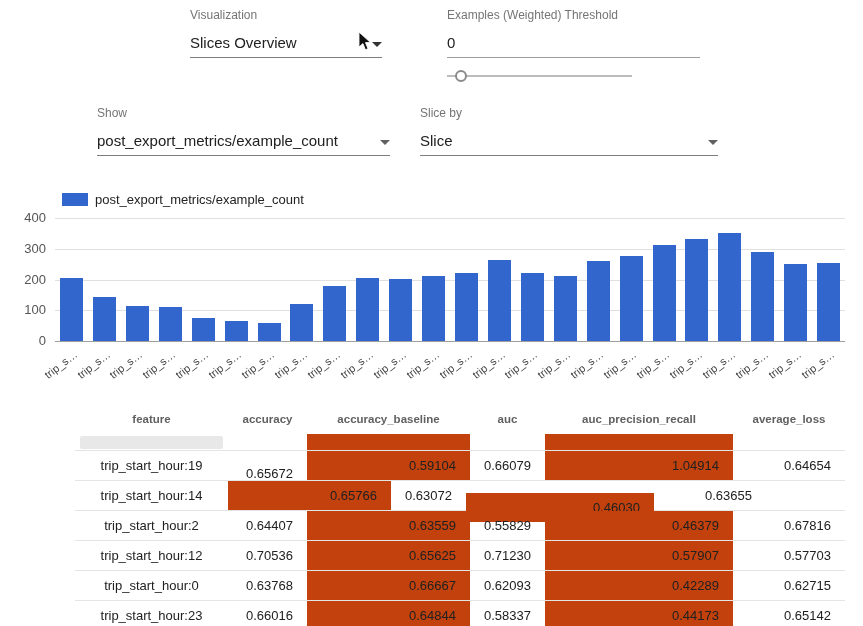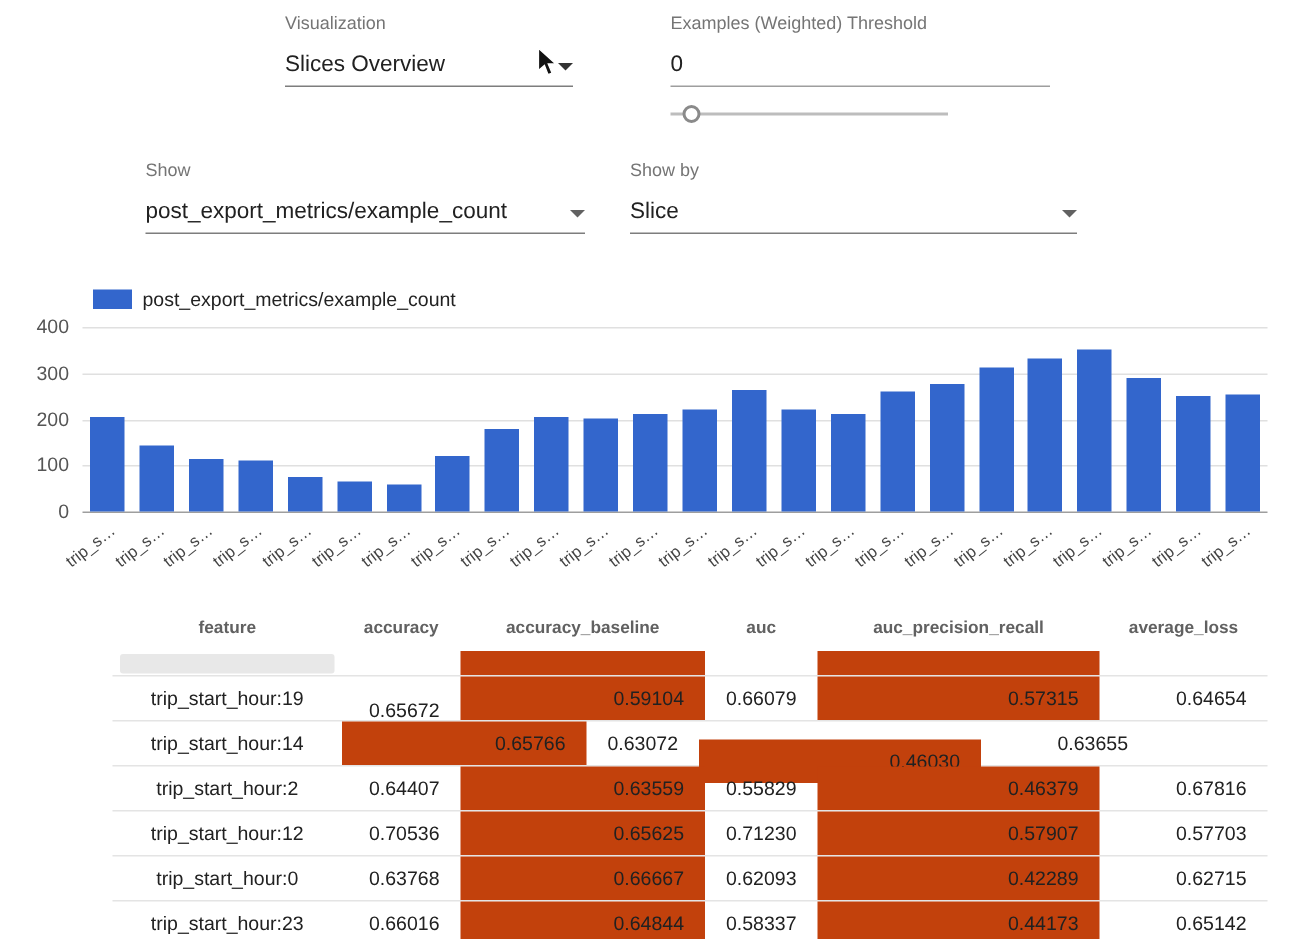--- a/index.html
+++ b/index.html
@@ -76,21 +76,21 @@
 
   <div class="ctl" style="left:97px;top:106px;width:293px;">
     <div class="lbl">Show</div>
     <div class="select">
       <span class="val">post_export_metrics/example_count</span>
       <span class="caret"></span>
     </div>
   </div>
 
   <div class="ctl" style="left:420px;top:106px;width:298px;">
-    <div class="lbl">Show by</div>
+    <div class="lbl">Slice by</div>
     <div class="select">
       <span class="val">Slice</span>
       <span class="caret"></span>
     </div>
   </div>
 
   <div class="legend">
     <span class="swatch" style="background: rgb(51, 102, 204);"></span>
     <span class="txt">post_export_metrics/example_count</span>
   </div>
@@ -172,21 +172,21 @@
         <div class="fcell shade" style="width: 163px;"></div>
         <div class="fcell" style="width: 75px;"></div>
         <div class="fcell shade" style="width: 188px;"></div>
         <div class="fcell" style="width: 112px;"></div>
       </div>
       <div class="trow drow">
         <div class="dcell feat" style="width: 153px;">trip_start_hour:19</div>
         <div class="dcell num" style="width: 79px; margin-top: 16px;">0.65672</div>
         <div class="dcell num shade" style="width: 163px;">0.59104</div>
         <div class="dcell num" style="width: 75px;">0.66079</div>
-        <div class="dcell num shade" style="width: 188px;">0.57315</div>
+        <div class="dcell num shade" style="width: 188px;">1.04914</div>
         <div class="dcell num" style="width: 112px;">0.64654</div>
       </div>
       <div class="trow drow">
         <div class="dcell feat" style="width: 153px;">trip_start_hour:14</div>
         <div class="dcell num shade" style="width: 163px;">0.65766</div>
         <div class="dcell num" style="width: 75px;">0.63072</div>
         <div class="dcell num shade" style="width: 188px; margin-top: 23px;">0.46030</div>
         <div class="dcell num" style="width: 112px;">0.63655</div>
       </div>
       <div class="trow drow">

